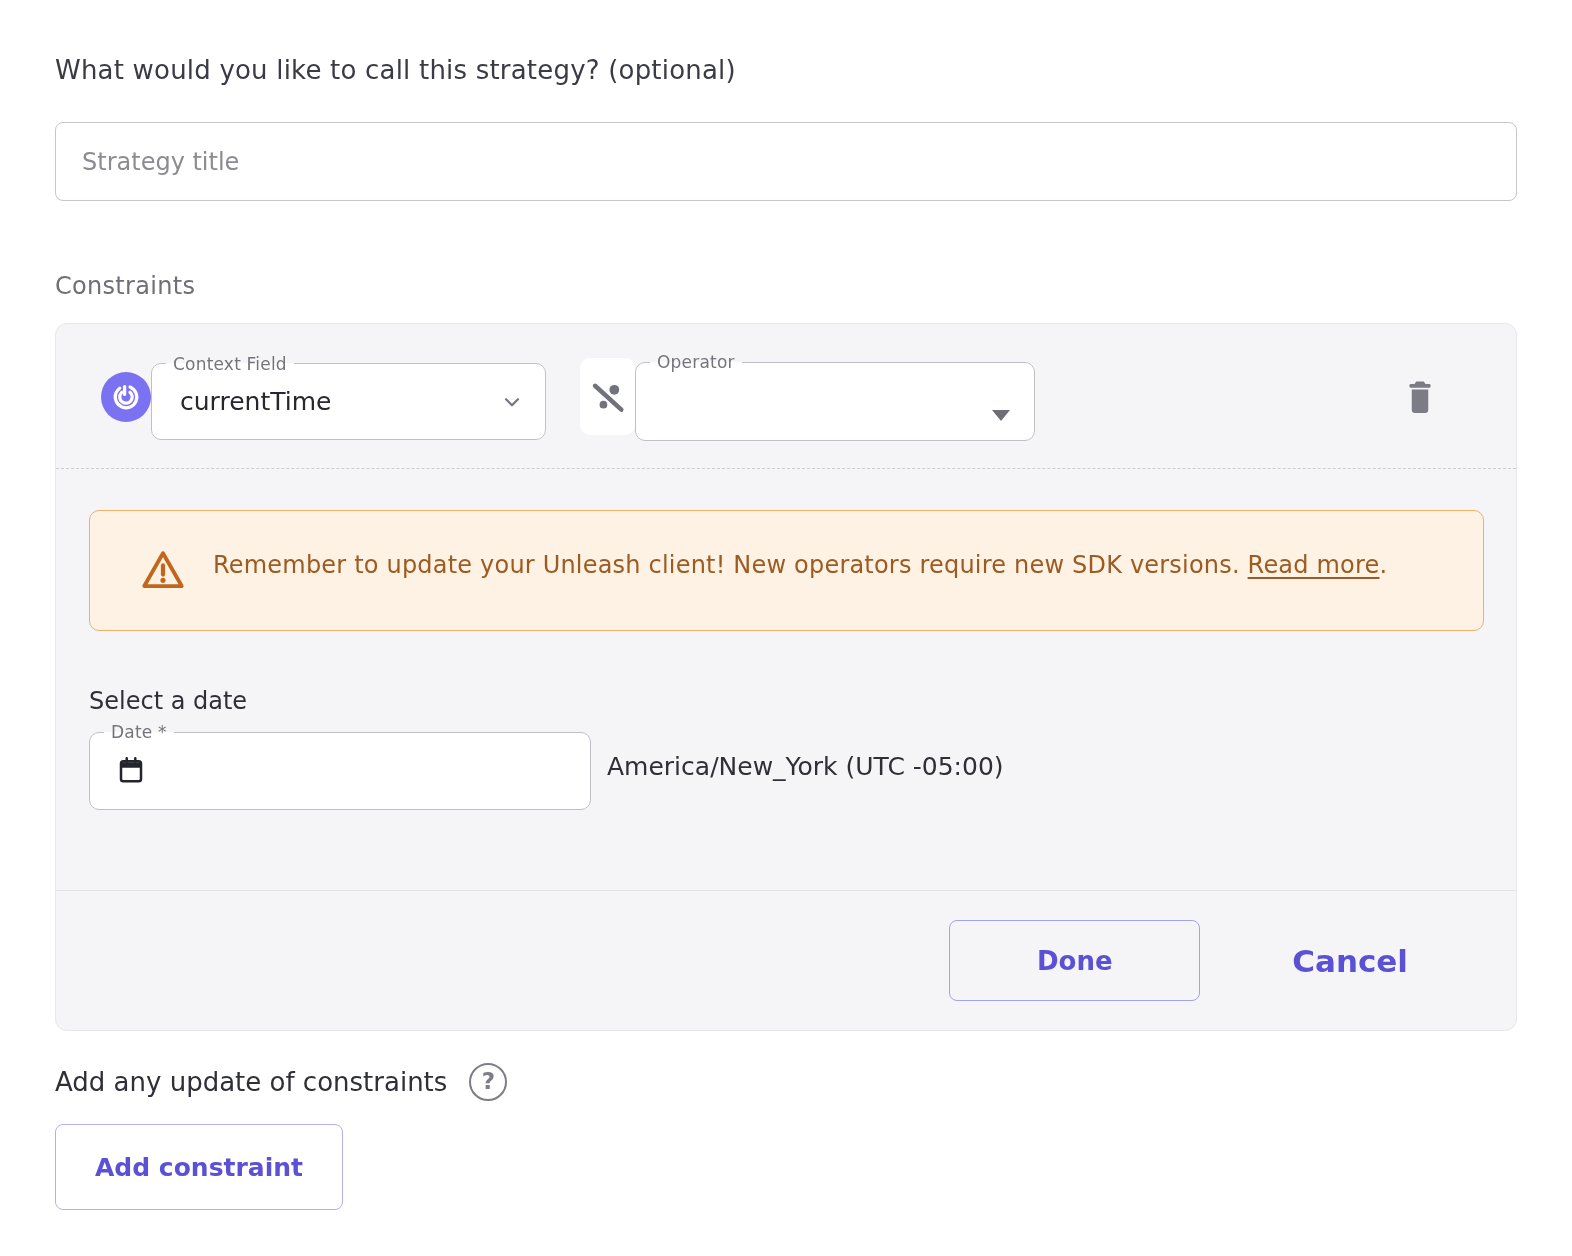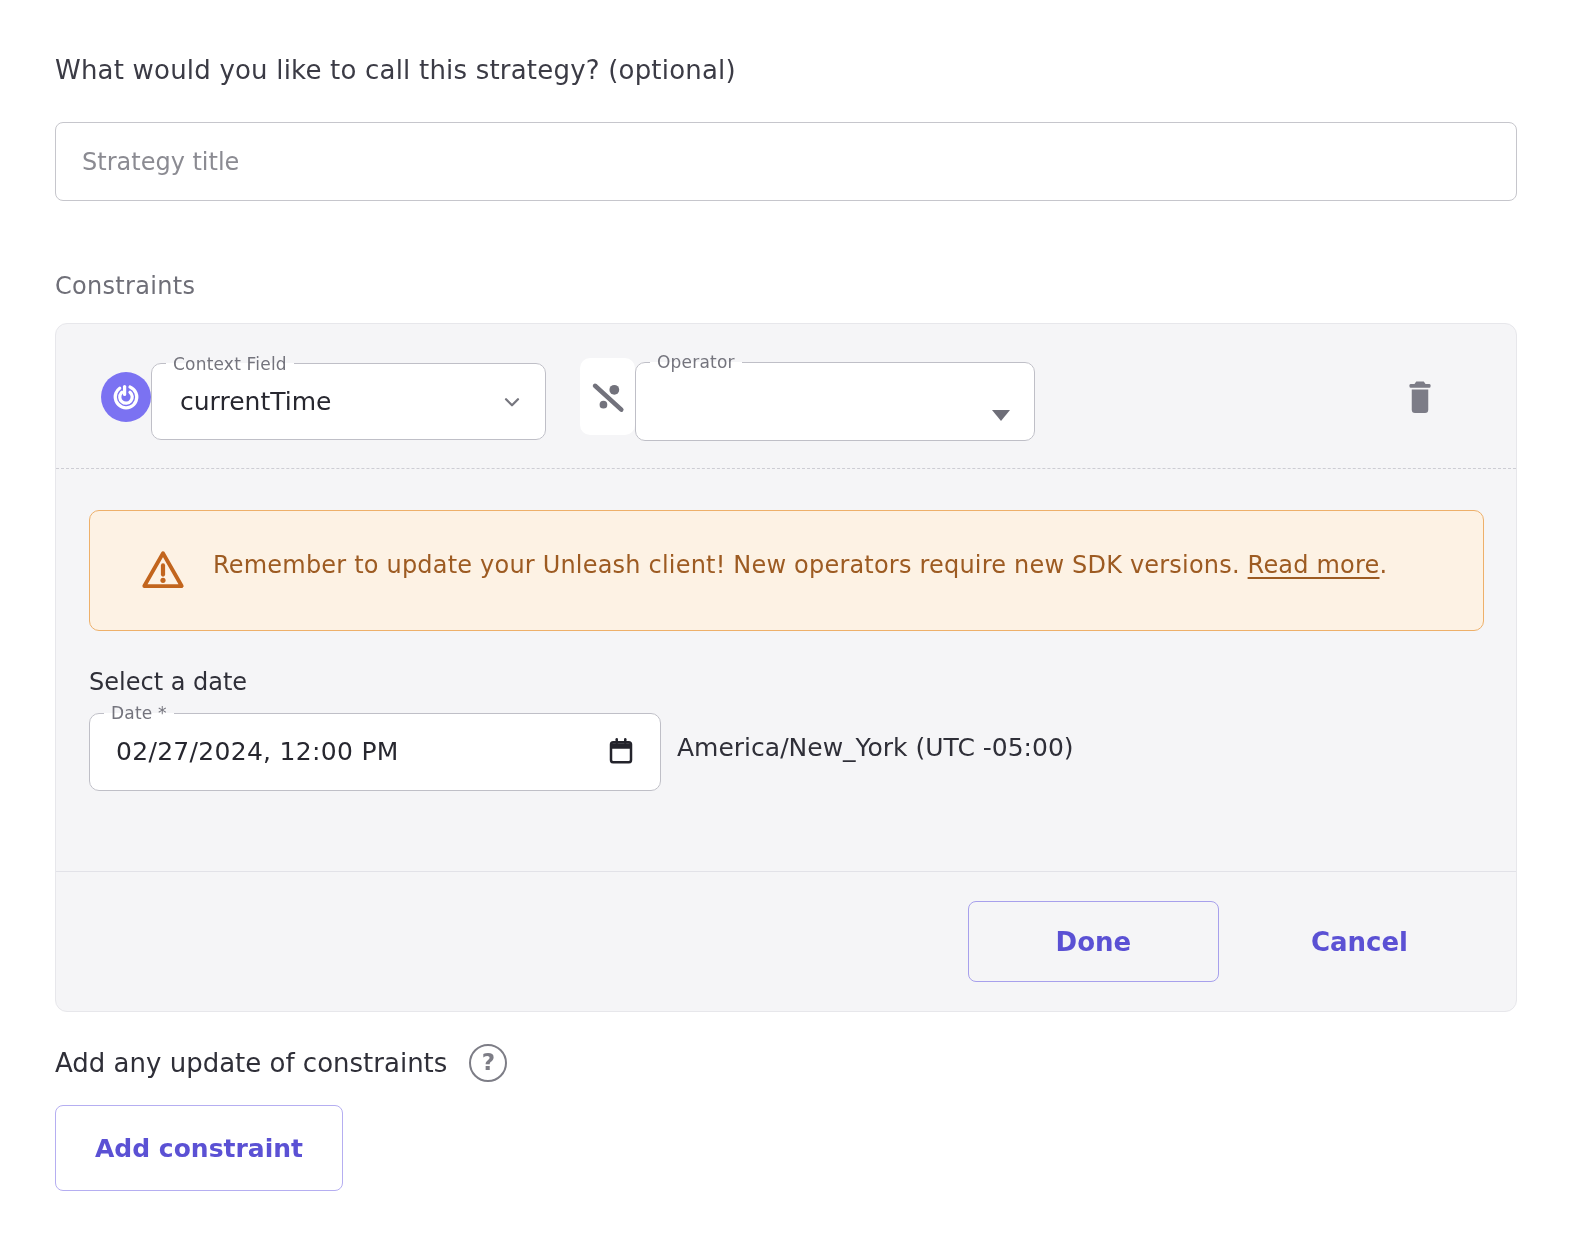--- a/index.html
+++ b/index.html
@@ -103,23 +103,23 @@
   }
   .sdk-alert .warn-wrap { flex: 0 0 auto; margin-top: 3px; }
   .alert-text {
     margin-left: 27px;
     font-size: 24px; line-height: 39px; color: #9d5b22;
     letter-spacing: .2px;
     max-width: 1180px;
   }
   .alert-text a { color: #9d5b22; text-decoration: underline; text-underline-offset: 4px; }
 
-  .date-heading { margin: 37px 0 0 0; font-size: 24px; color: #2f2f38; }
+  .date-heading { margin: 56px 0 0 0; font-size: 24px; color: #2f2f38; }
   .date-row { display: flex; align-items: center; margin-top: 7px; }
-  .date-fieldset { width: 572px; height: 88px; }
+  .date-fieldset { width: 502px; height: 88px; }
   .date-inner {
     display: flex; align-items: center; justify-content: space-between;
     padding: 4px 24px 0 26px; height: 52px;
   }
   .date-value { font-size: 25px; color: #27272f; letter-spacing: .3px; }
   .timezone { margin-left: 16px; font-size: 25px; color: #2f2f38; }
 
   
   .card-footer {
     border-top: 1px solid #e2e2e8;
@@ -130,21 +130,21 @@
   .done-btn {
     width: 251px; height: 81px;
     background: transparent;
     border: 1px solid #a7a0ec; border-radius: 8px;
     color: #5b51d4; font-size: 26px; font-weight: bold;
     font-family: inherit; cursor: pointer;
   }
   .cancel-btn {
     margin-left: 78px;
     background: none; border: none;
-    color: #5b51d4; font-size: 26px; font-weight: bold;
+    color: #5b51d4; font-size: 31px; font-weight: bold;
     font-family: inherit; cursor: pointer; padding: 10px 14px;
   }
 
   
   .add-helper {
     margin-top: 32px;
     display: flex; align-items: center;
     font-size: 26px; color: #2f2f38;
   }
   .help-circle {
@@ -241,21 +241,20 @@
           <span>Remember to update your Unleash client! New operators require new SDK versions. </span><a href="#">Read more</a><span>.</span>
         </div>
       </div>
 
       <div class="date-heading">Select a date</div>
 
       <div class="date-row">
         <fieldset class="notched date-fieldset">
           <legend>Date *</legend>
           <div class="date-inner">
-            <span class="date-value">02/27/2024, 12:00 PM</span>
             <span style="display:flex;cursor:pointer;">
               <svg width="30" height="30" viewBox="0 0 24 24" fill="none">
                 <rect x="4" y="5" width="16" height="16" rx="1.8" stroke="#24242c" stroke-width="2"></rect>
                 <rect x="4.8" y="5.8" width="14.4" height="4.4" fill="#24242c"></rect>
                 <line x1="8.6" y1="2.6" x2="8.6" y2="5.4" stroke="#24242c" stroke-width="2" stroke-linecap="round"></line>
                 <line x1="15.4" y1="2.6" x2="15.4" y2="5.4" stroke="#24242c" stroke-width="2" stroke-linecap="round"></line>
               </svg>
             </span>
           </div>
         </fieldset>

